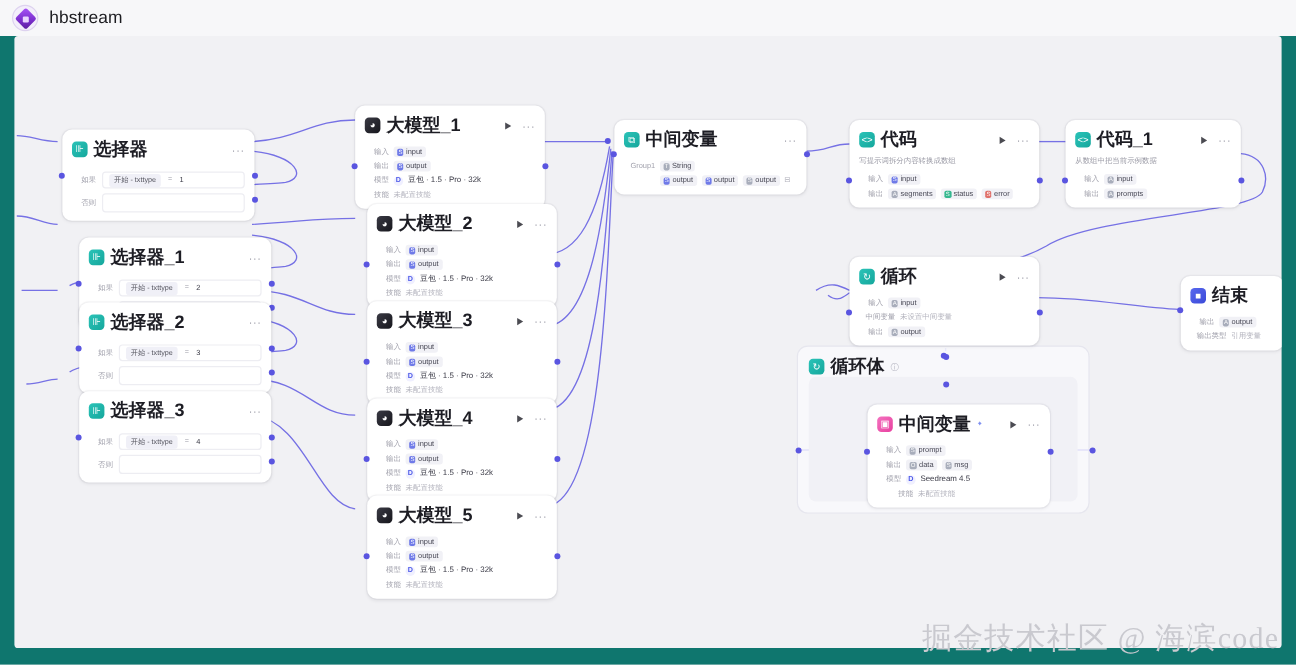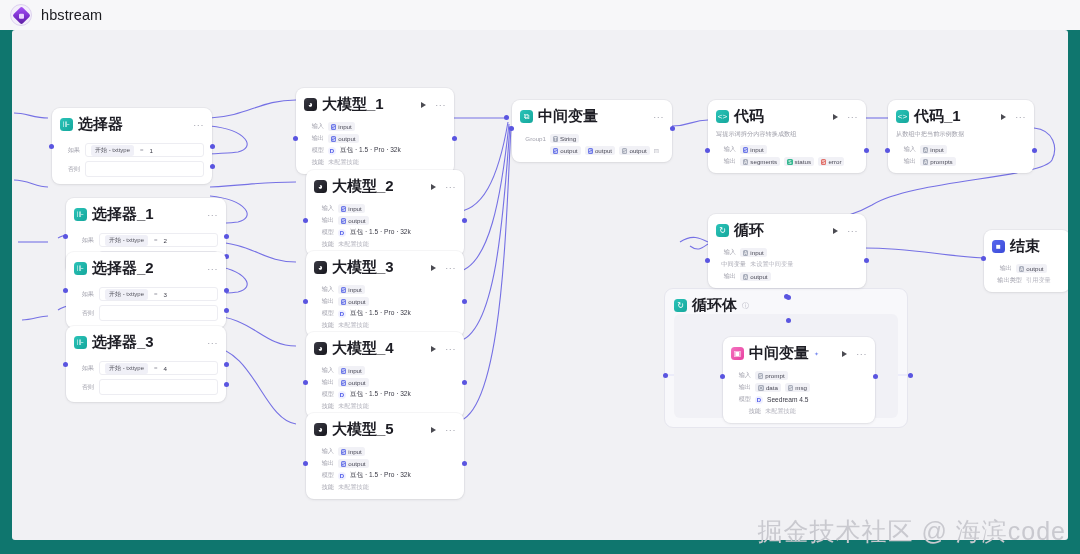--- a/index.html
+++ b/index.html
@@ -130,21 +130,21 @@
   }
 
   
   .port {
     position: absolute; width: 5px; height: 5px; border-radius: 50%;
     background: #5a55e0; z-index: 20;
   }
   .watermark {
     position: absolute; right: 14px; bottom: 6px;
     font-size: 25px; color: #c9c9cf; letter-spacing: 1px;
-    font-family: Liberation Sans, sans-serif;
+    font-family: Liberation Serif, serif;
     white-space: nowrap; z-index: 60; user-select: none;
   }
 </style>
 </head>
 <body>
 
 <div id="app">
 
   <div class="topbar">
     <div class="logo">

